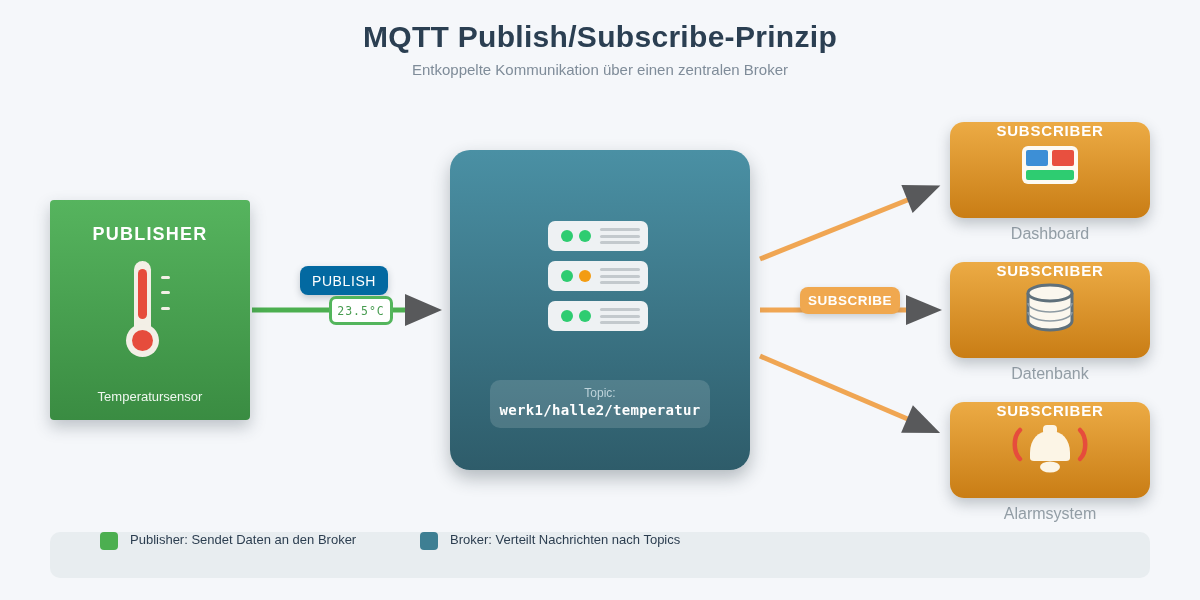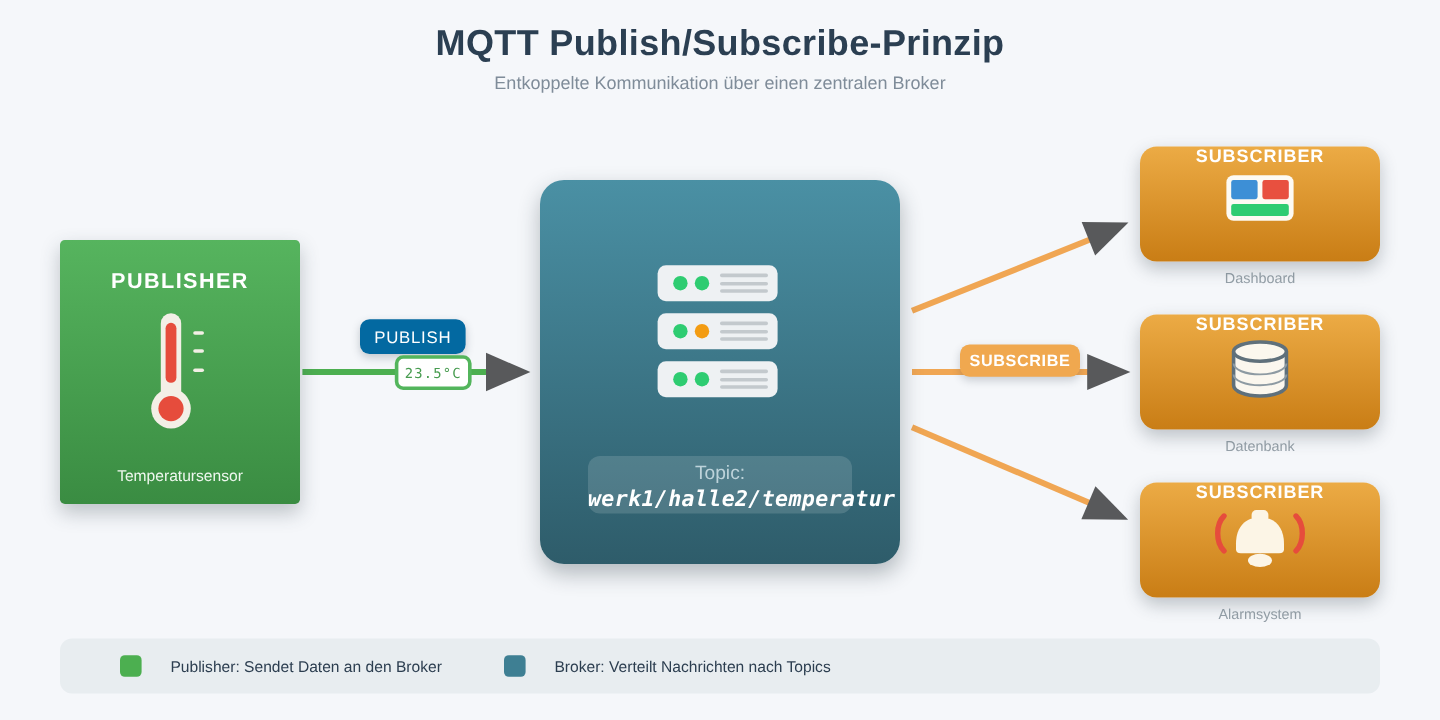--- a/index.html
+++ b/index.html
@@ -81,24 +81,24 @@
   .led{position:absolute;top:9px;width:12px;height:12px;border-radius:50%;}
   .led-a{left:13px}.led-b{left:31px}
   .led[data-color="green"]{background:#2ecc71;}
   .led[data-color="orange"]{background:#f39c12;}
   .server-line{position:absolute;left:52px;width:40px;height:3px;background:#c3c9cd;border-radius:2px;}
   .sl-1{top:7px}.sl-2{top:13.5px}.sl-3{top:20px}
   .topic-badge{
     position:absolute;left:40px;top:230px;width:220px;height:48px;
     background:rgba(255,255,255,.14);border-radius:10px;text-align:center;
   }
-  .topic-label{margin-top:6px;font-size:16px;color:#bdd3da;}
+  .topic-label{margin-top:6px;font-size:12px;color:#bdd3da;}
   .topic-value{
     margin-top:2px;color:#ffffff;font-weight:bold;
-    font-family:"DejaVu Sans Mono",monospace;font-size:18px;letter-spacing:.3px;font-style:italic;
+    font-family:"DejaVu Sans Mono",monospace;font-size:14px;letter-spacing:.3px;
   }
 
   
   .subscribe-badge{
     position:absolute;left:800px;top:287px;width:100px;height:27px;
     background:#f0a84f;border-radius:8px;color:#fff;
     font-size:13.5px;font-weight:bold;letter-spacing:.5px;
     display:flex;align-items:center;justify-content:center;
     box-shadow:0 3px 7px rgba(45,60,72,.22);
   }
@@ -109,36 +109,36 @@
   .subscriber-box{
     width:200px;height:96px;border-radius:14px;
     background:linear-gradient(180deg,#ecab45 0%,#c97d15 100%);
     box-shadow:0 6px 14px rgba(45,60,72,.28);
     position:relative;
   }
   .sub-title{
     text-align:center;color:#ffffff;
     font-size:15px;font-weight:bold;letter-spacing:.8px;
   }
-  .sub-caption{margin-top:7px;text-align:center;font-size:12px;color:#95a0a8;}
+  .sub-caption{margin-top:7px;text-align:center;font-size:16px;color:#95a0a8;}
 
   
   .dash-icon{position:relative;width:56px;height:38px;margin:7px auto 0;background:#fdfaf3;border-radius:6px;}
   .dash-blue{position:absolute;left:4px;top:4px;width:22px;height:16px;background:#3d8fd6;border-radius:2px;}
   .dash-red{position:absolute;left:30px;top:4px;width:22px;height:16px;background:#e8503f;border-radius:2px;}
   .dash-green{position:absolute;left:4px;top:24px;width:48px;height:10px;background:#2ecc71;border-radius:2px;}
 
   .icon-svg{display:block;margin:4px auto 0;}
 
   
   .legend{
     position:absolute;left:50px;top:532px;width:1100px;height:46px;
     background:#e8edf0;border-radius:10px;
   }
-  .legend-item{position:absolute;top:0;height:46px;display:flex;align-items:center;gap:24px;}
+  .legend-item{position:absolute;top:0;height:46px;display:flex;align-items:flex-start;gap:12px;}
   .li-1{left:50px}.li-2{left:370px}.li-3{left:730px}
   .legend-swatch{width:18px;height:18px;border-radius:4px;flex:0 0 auto;}
   .legend-swatch[data-color="green"]{background:#4caf50;}
   .legend-swatch[data-color="teal"]{background:#3e7f93;}
   .legend-swatch[data-color="orange"]{background:#e9a23b;}
   .legend-text{font-size:13px;color:#2c3e50;}
 </style>
 </head>
 <body>
 

